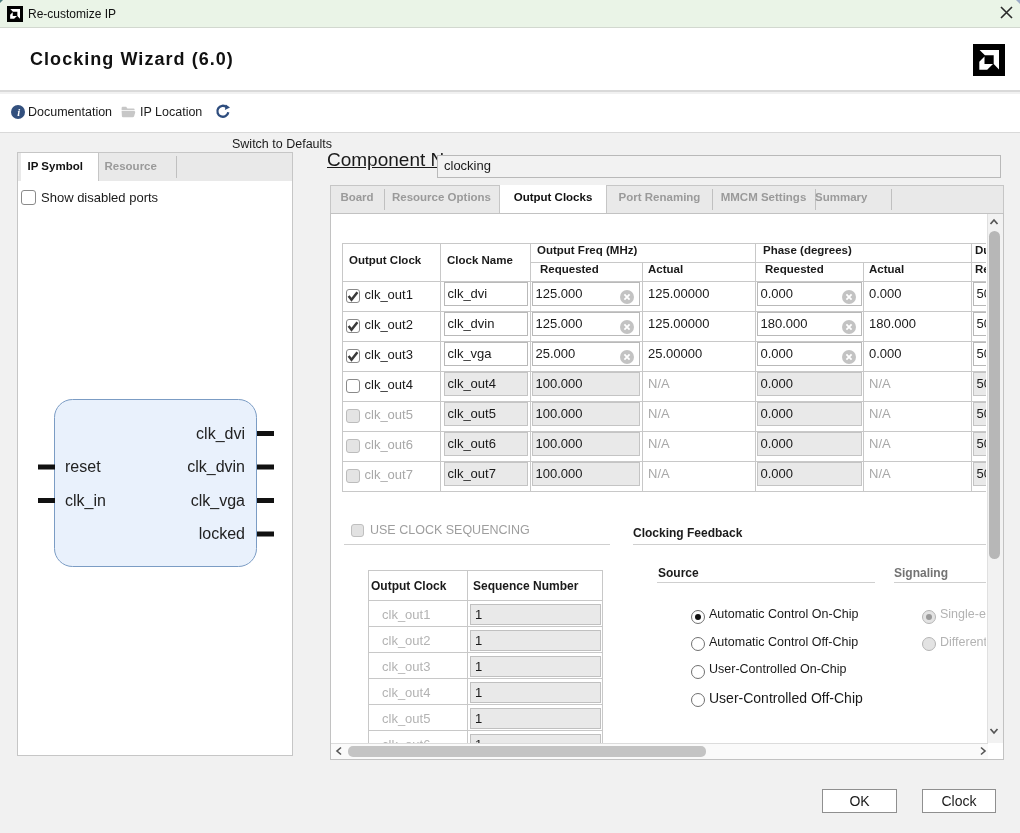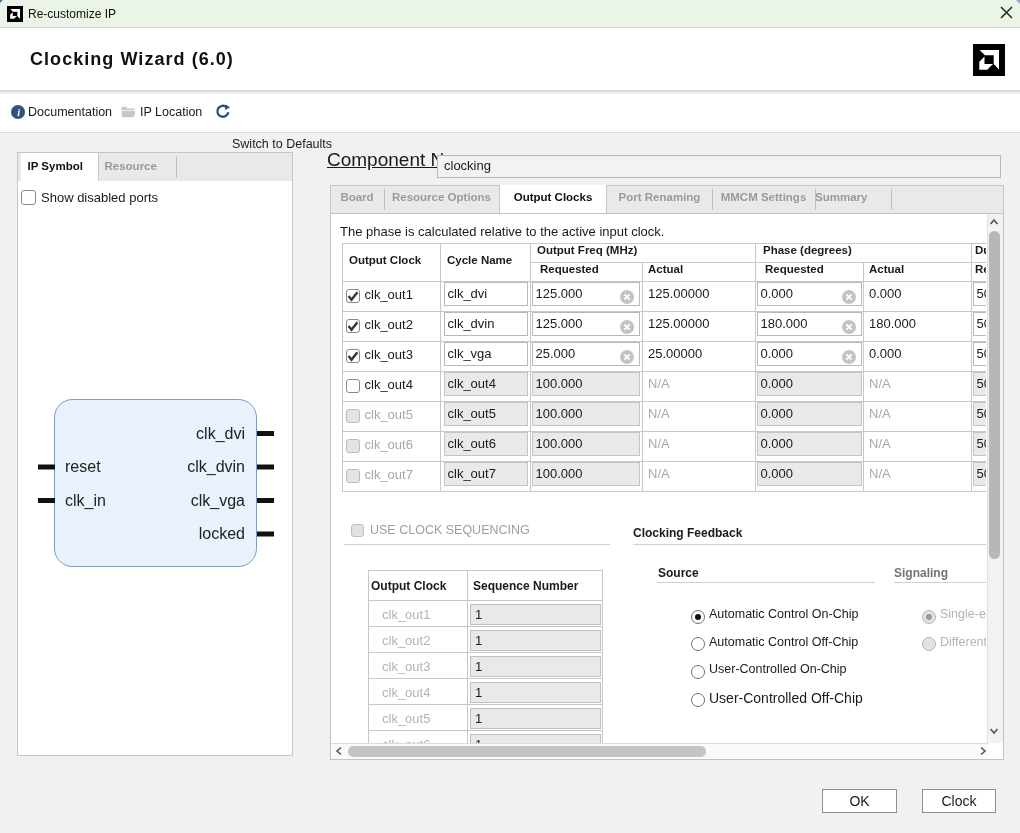--- a/index.html
+++ b/index.html
@@ -80,40 +80,39 @@
 <div class="abs" style="left:499px;top:185px;width:108px;height:29px;background:#fff;border-left:1px solid #c6c6c6;border-right:1px solid #c6c6c6;"></div>
 <div class="abs" style="left:499px;top:191px;width:108px;text-align:center;font-size:11.5px;font-weight:bold;color:#111;">Output Clocks</div>
 <div class="abs" style="left:607px;top:191px;width:105px;text-align:center;font-size:11.5px;font-weight:bold;color:#9a9a9a;">Port Renaming</div>
 <div class="abs" style="left:712px;top:189px;width:1px;height:21px;background:#c0c0c0;"></div>
 <div class="abs" style="left:712px;top:191px;width:103px;text-align:center;font-size:11.5px;font-weight:bold;color:#9a9a9a;">MMCM Settings</div>
 <div class="abs" style="left:815px;top:189px;width:1px;height:21px;background:#c0c0c0;"></div>
 <div class="abs" style="left:815px;top:191px;width:76px;font-size:11.5px;font-weight:bold;color:#9a9a9a;">Summary</div>
 <div class="abs" style="left:891px;top:189px;width:1px;height:21px;background:#c0c0c0;"></div>
 <div class="abs" style="left:330px;top:213px;width:674px;height:547px;background:#fff;border:1px solid #c2c2c2;"></div>
 <div class="abs" style="left:331px;top:214px;width:655px;height:529px;overflow:hidden;background:#fff;">
-<div class="abs" style="left:9px;top:9.5px;font-size:13px;">The phase is calculated relative to the active input clock.</div>
 <div class="abs" style="left:11px;top:29px;width:748px;height:1px;background:#c8c8c8;"></div>
 <div class="abs" style="left:11px;top:67px;width:748px;height:1px;background:#c8c8c8;"></div>
 <div class="abs" style="left:11px;top:97px;width:748px;height:1px;background:#c8c8c8;"></div>
 <div class="abs" style="left:11px;top:127px;width:748px;height:1px;background:#c8c8c8;"></div>
 <div class="abs" style="left:11px;top:157px;width:748px;height:1px;background:#c8c8c8;"></div>
 <div class="abs" style="left:11px;top:187px;width:748px;height:1px;background:#c8c8c8;"></div>
 <div class="abs" style="left:11px;top:217px;width:748px;height:1px;background:#c8c8c8;"></div>
 <div class="abs" style="left:11px;top:247px;width:748px;height:1px;background:#c8c8c8;"></div>
 <div class="abs" style="left:11px;top:277px;width:748px;height:1px;background:#c8c8c8;"></div>
 <div class="abs" style="left:199px;top:48px;width:560px;height:1px;background:#c8c8c8;"></div>
 <div class="abs" style="left:11px;top:29px;width:1px;height:248px;background:#c8c8c8;"></div>
 <div class="abs" style="left:109px;top:29px;width:1px;height:248px;background:#c8c8c8;"></div>
 <div class="abs" style="left:199px;top:29px;width:1px;height:248px;background:#c8c8c8;"></div>
 <div class="abs" style="left:424px;top:29px;width:1px;height:248px;background:#c8c8c8;"></div>
 <div class="abs" style="left:640px;top:29px;width:1px;height:248px;background:#c8c8c8;"></div>
 <div class="abs" style="left:311px;top:48px;width:1px;height:229px;background:#c8c8c8;"></div>
 <div class="abs" style="left:532px;top:48px;width:1px;height:229px;background:#c8c8c8;"></div>
 <div class="abs" style="left:18px;top:39.5px;font-size:11.5px;font-weight:bold;">Output Clock</div>
-<div class="abs" style="left:116px;top:39.5px;font-size:11.5px;font-weight:bold;">Cycle Name</div>
+<div class="abs" style="left:116px;top:39.5px;font-size:11.5px;font-weight:bold;">Clock Name</div>
 <div class="abs" style="left:206px;top:30px;font-size:11.5px;font-weight:bold;">Output Freq (MHz)</div>
 <div class="abs" style="left:209px;top:49px;font-size:11.5px;font-weight:bold;">Requested</div>
 <div class="abs" style="left:317px;top:49px;font-size:11.5px;font-weight:bold;">Actual</div>
 <div class="abs" style="left:432px;top:30px;font-size:11.5px;font-weight:bold;">Phase (degrees)</div>
 <div class="abs" style="left:434px;top:49px;font-size:11.5px;font-weight:bold;">Requested</div>
 <div class="abs" style="left:538px;top:49px;font-size:11.5px;font-weight:bold;">Actual</div>
 <div class="abs" style="left:644px;top:30px;font-size:11.5px;font-weight:bold;">Duty Cycle</div>
 <div class="abs" style="left:644px;top:49px;font-size:11.5px;font-weight:bold;">Requested</div>
 <div class="abs" style="left:14.5px;top:75px;width:14px;height:14px;border-radius:3px;background:#fff;border:1.5px solid #8a8a8a;"></div>
 <svg class="abs" style="left:14.5px;top:75px" width="14" height="14" viewBox="0 0 14 14">

